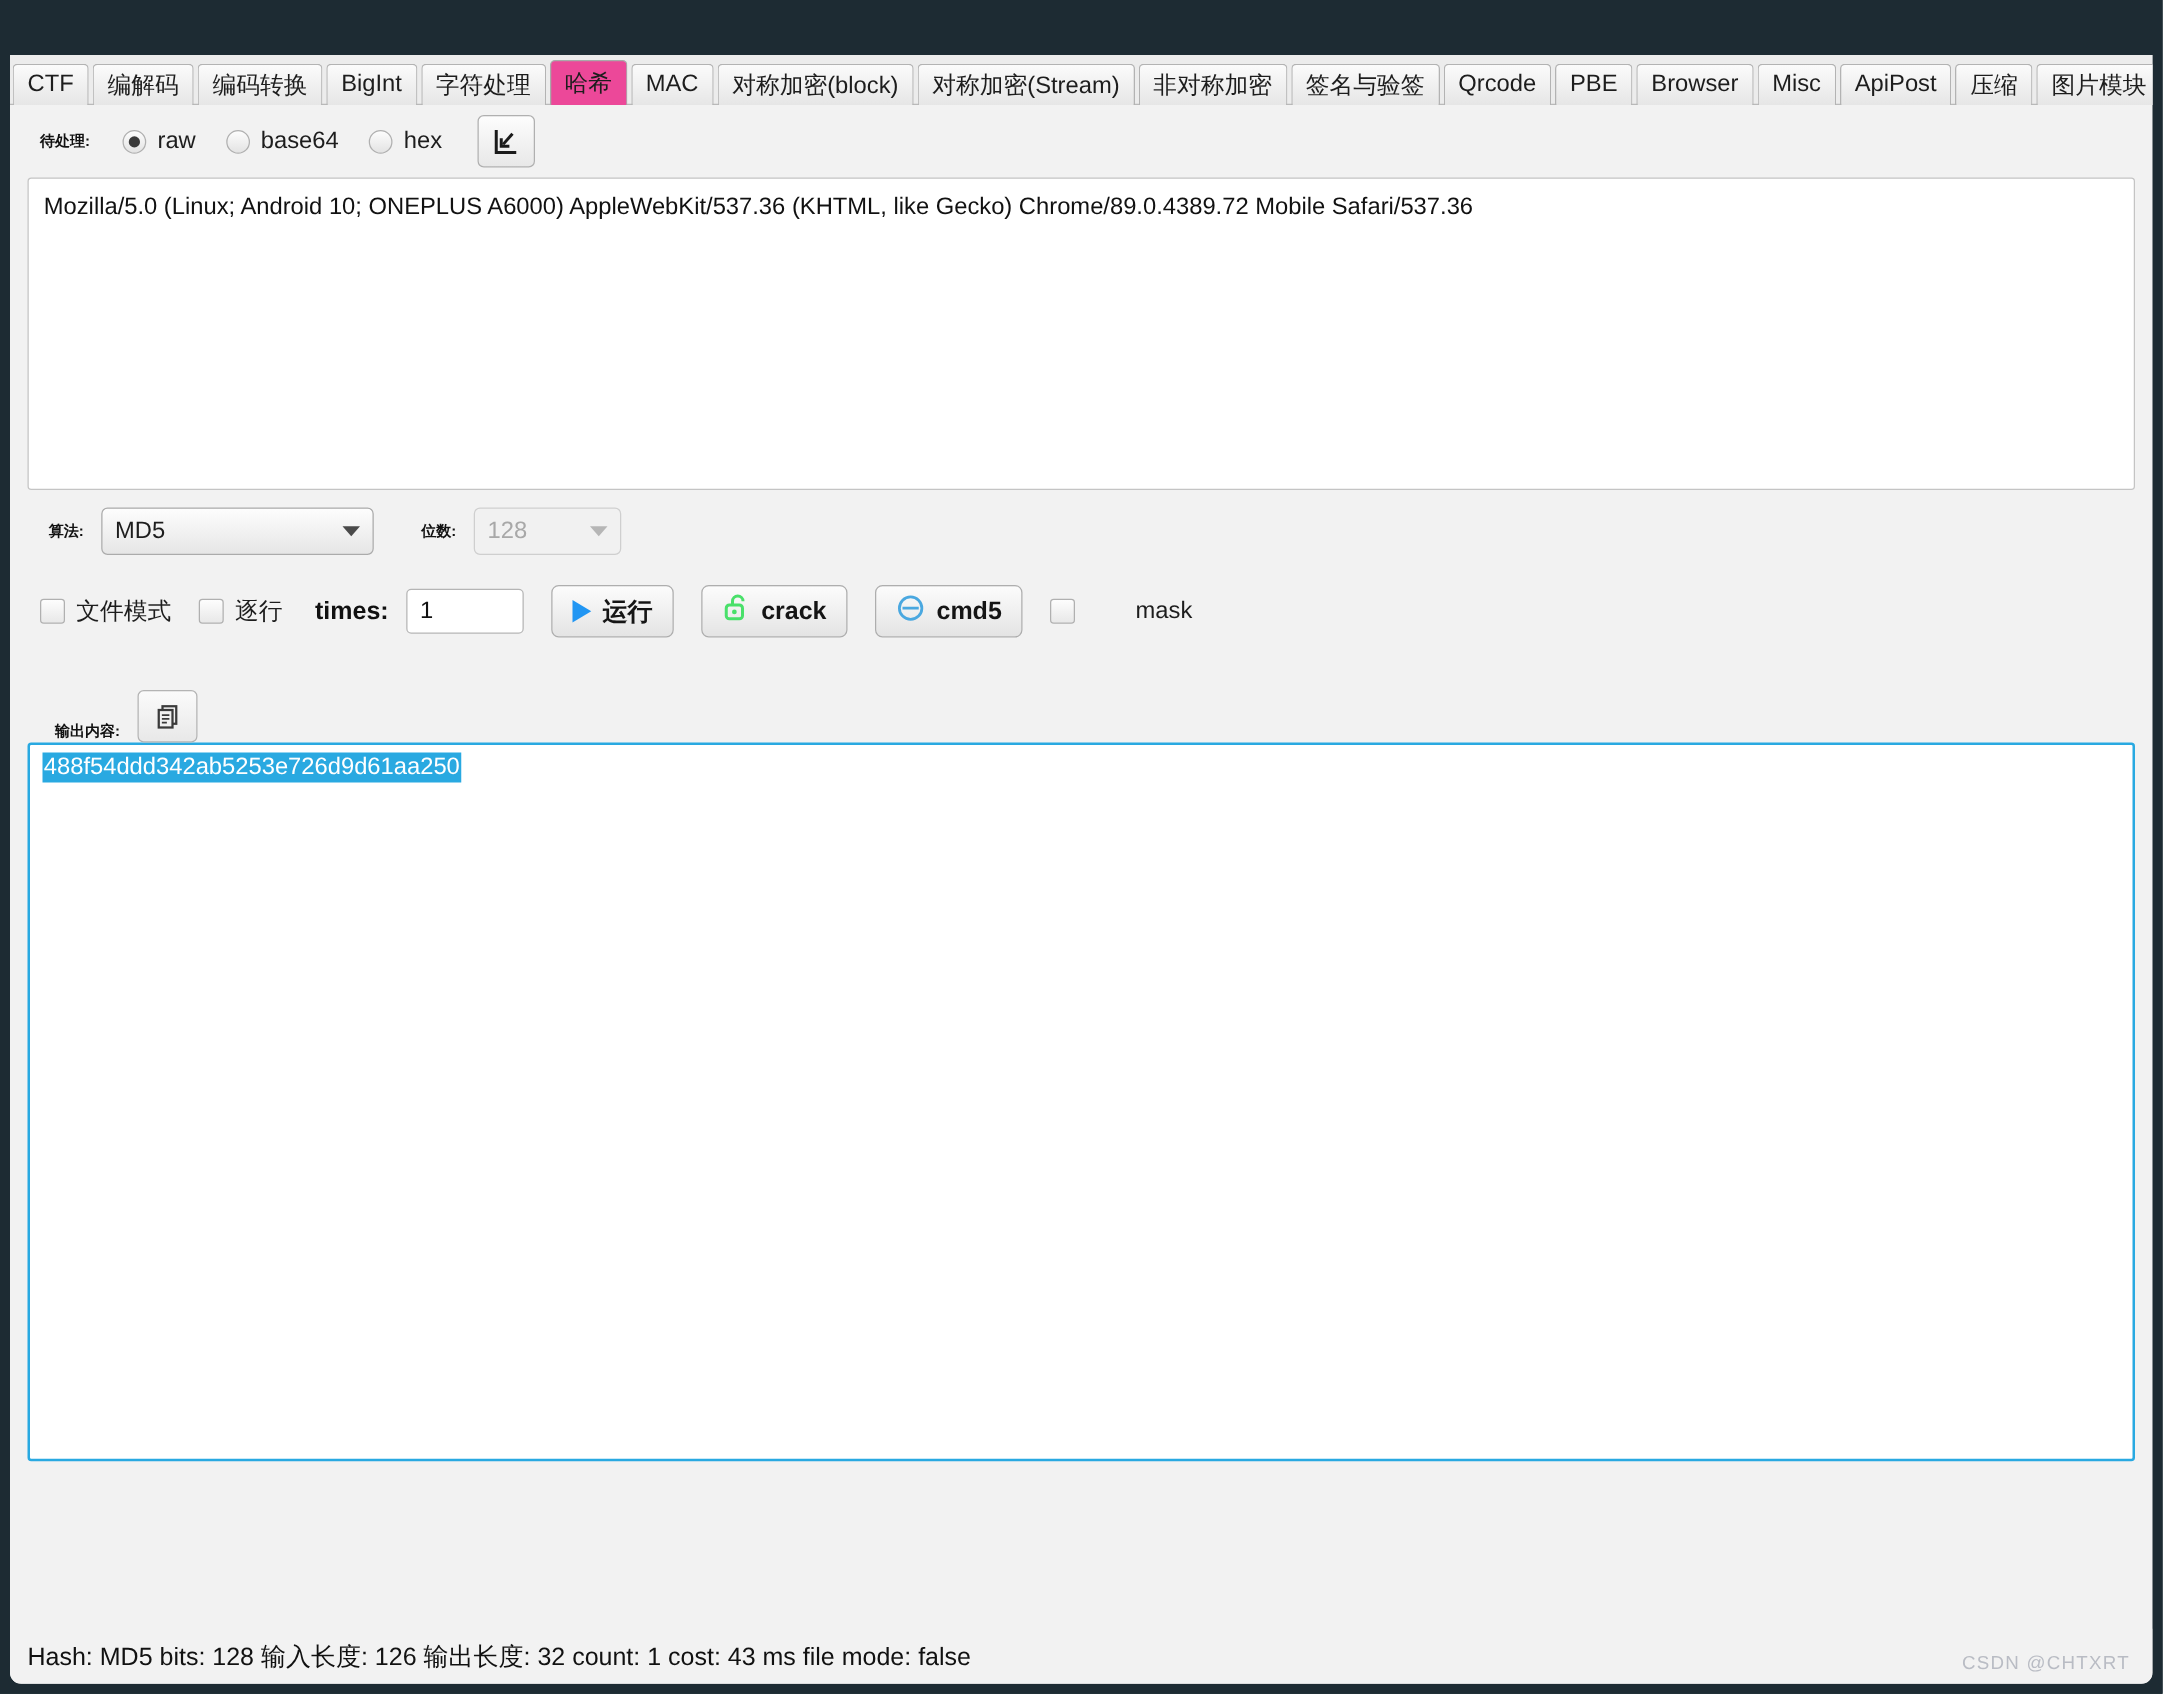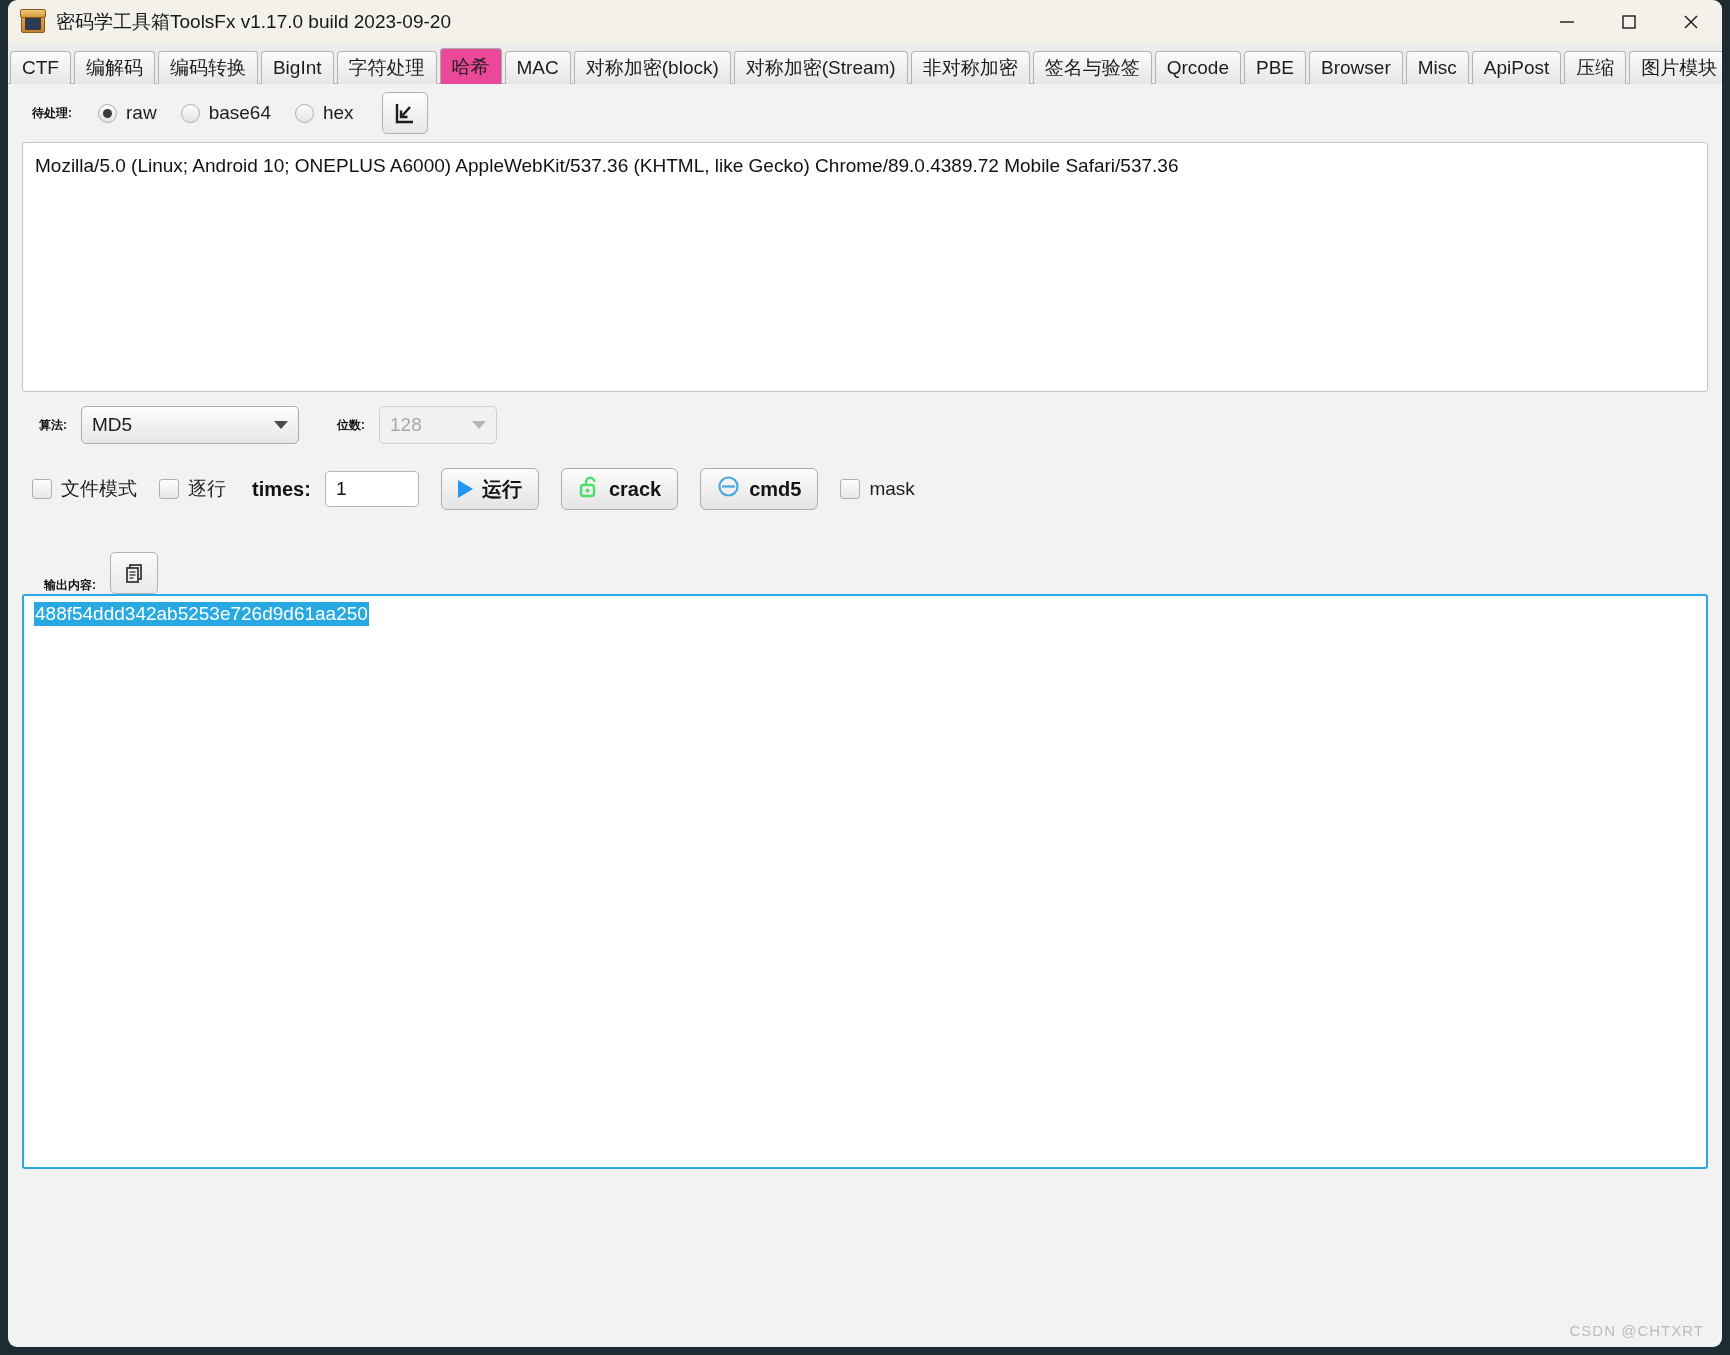--- a/index.html
+++ b/index.html
@@ -300,46 +300,20 @@
     color: #b9bcc4;
     letter-spacing: 1px;
     font-family: "Liberation Sans", sans-serif;
   }
 </style>
 </head>
 <body>
 
 <div id="app">
 
-  <div class="titlebar">
-    <div class="title-icon">
-      <div class="box"></div>
-      <div class="glyph"></div>
-      <div class="lid"></div>
-    </div>
-    <div class="title-text">密码学工具箱ToolsFx v1.17.0 build 2023-09-20</div>
-    <div class="win-controls">
-      <div class="win-btn">
-        <svg width="20" height="20" viewBox="0 0 20 20">
-            <line x1="3" y1="10" x2="17" y2="10" stroke="#1b1b1b" stroke-width="1.4"></line>
-          </svg>
-      </div>
-      <div class="win-btn">
-        <svg width="20" height="20" viewBox="0 0 20 20">
-            <rect x="4" y="4" width="12" height="12" fill="none" stroke="#1b1b1b" stroke-width="1.4"></rect>
-          </svg>
-      </div>
-      <div class="win-btn close">
-        <svg width="20" height="20" viewBox="0 0 20 20">
-            <line x1="4" y1="4" x2="16" y2="16" stroke="#1b1b1b" stroke-width="1.4"></line>
-            <line x1="16" y1="4" x2="4" y2="16" stroke="#1b1b1b" stroke-width="1.4"></line>
-          </svg>
-      </div>
-    </div>
-  </div>
 
   <div class="window">
 
     <div class="tabbar" id="tabbar">
         <div class="tab">
           <span>CTF</span>
         </div>
         <div class="tab">
           <span>编解码</span>
         </div>
@@ -464,21 +438,21 @@
       <div class="btn">
         <span>
           <svg width="23" height="23" viewBox="0 0 23 23">
             <circle cx="11.5" cy="11.5" r="9" fill="none" stroke="#4aa8e0" stroke-width="2.2"></circle>
             <line x1="5" y1="11.5" x2="18" y2="11.5" stroke="#4aa8e0" stroke-width="2.2"></line>
           </svg>
         </span>
         <span>cmd5</span>
       </div>
 
-      <div class="chk-item" style="margin-left:22px; font-weight:normal;">
+      <div class="chk-item" style="margin-left:22px; font-weight:normal;gap:39px;">
         <span class="chk-box"></span>
         <span>mask</span>
       </div>
     </div>
 
     <div class="row-output-label">
       <div class="bold-label">输出内容:</div>
       <div class="copy-btn">
         <svg width="24" height="24" viewBox="0 0 24 24">
           <rect x="8" y="4" width="11" height="14" fill="none" stroke="#3a3a3a" stroke-width="1.8"></rect>
@@ -487,16 +461,19 @@
           <line x1="7.5" y1="14" x2="13.5" y2="14" stroke="#3a3a3a" stroke-width="1.4"></line>
           <line x1="7.5" y1="17" x2="11.5" y2="17" stroke="#3a3a3a" stroke-width="1.4"></line>
         </svg>
       </div>
     </div>
 
     <div class="output-area">
       <span class="sel-text">488f54ddd342ab5253e726d9d61aa250</span>
     </div>
 
+    <div class="statusbar">
+      <span>Hash: MD5 bits: 128 输入长度: 126  输出长度: 32  count: 1 cost: 43 ms  file mode: false</span>
+    </div>
     <div class="watermark">CSDN @CHTXRT</div>
 
   </div>
 </div>
 
 </body></html>

